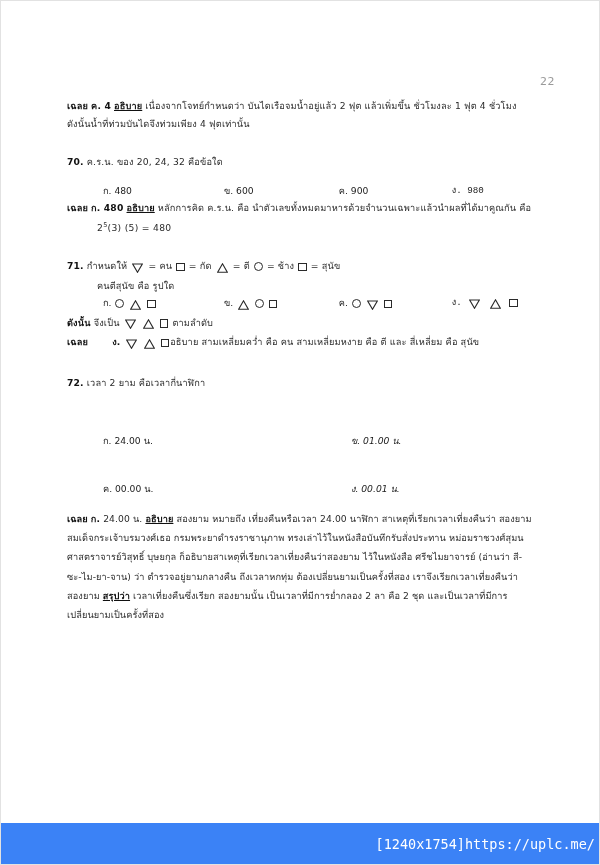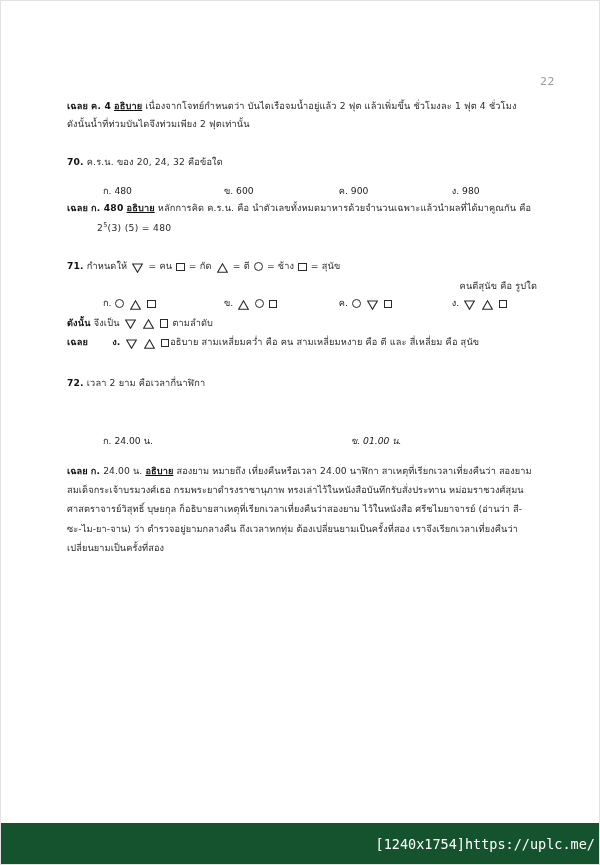--- a/index.html
+++ b/index.html
@@ -59,40 +59,40 @@
     white-space: nowrap;
     letter-spacing: .15px;
   }
 
   .b { font-weight: bold; color: #111; }
   .u { text-decoration: underline; font-weight: bold; color: #111; }
 
   .gap-sm { height: 11px; }
   .gap-lg { height: 21px; }
 
-  .indent1 { padding-left: 30px; text-align: right; }
+  .indent1 { padding-left: 30px; }
 
   .qnum { font-weight: bold; color: #111; margin-top: 26px; }
 
   
   .choices {
     display: block;
     font-size: 9.2px;
     line-height: 17.5px;
     padding-left: 36px;
     white-space: nowrap;
   }
   .choices .ch {
     display: inline-block;
     vertical-align: top;
   }
   .c1 { width: 118px; }
   .c2 { width: 112px; }
   .c3 { width: 110px; }
-  .c4 { width: 100px; }
+  .c4 { width: 100px; font-family: Liberation Mono, monospace; }
 
   .choices2 {
     display: block;
     font-size: 9.2px;
     line-height: 18px;
     padding-left: 36px;
     white-space: nowrap;
   }
   .choices2 .ch { display: inline-block; }
   .h1 { width: 245px; margin-top: 30px; }
@@ -135,21 +135,21 @@
     letter-spacing: .1px;
     white-space: nowrap;
   }
 
   .footer {
     position: absolute;
     left: 0;
     bottom: 0;
     width: 598px;
     height: 41px;
-    background: #14532d;
+    background: #3b82f6;
     display: flex;
     align-items: center;
     justify-content: flex-end;
     box-sizing: border-box;
     padding-right: 4px;
   }
   .footer-text {
     color: #ffffff;
     font-family: "DejaVu Sans Mono", "Liberation Mono", monospace;
     font-size: 13.5px;
@@ -166,21 +166,21 @@
 
     <div class="content">
 
       <div class="blk">
         <div class="line">
           <span class="b">เฉลย</span>
           <span class="b">ค. 4</span>
           <span class="u">อธิบาย</span>
           <span>เนื่องจากโจทย์กำหนดว่า บันไดเรือจมน้ำอยู่แล้ว 2 ฟุต แล้วเพิ่มขึ้น ชั่วโมงละ 1 ฟุต 4 ชั่วโมง</span>
         </div>
-        <div class="line">ดังนั้นน้ำที่ท่วมบันไดจึงท่วมเพียง 2 ฟุตเท่านั้น</div>
+        <div class="line">ดังนั้นน้ำที่ท่วมบันไดจึงท่วมเพียง 4 ฟุตเท่านั้น</div>
       </div>
 
       <div class="gap-lg"></div>
 
       <div class="blk">
         <div class="line">
           <span class="qnum">70.</span>
           <span>ค.ร.น. ของ 20, 24, 32 คือข้อใด</span>
         </div>
 
@@ -355,34 +355,49 @@
           <span class="ch h1">
             <span>ก.</span>
             <span>24.00 น.</span>
           </span>
           <span class="ch h2">
             <span>ข.</span>
             <span>01.00 น.</span>
           </span>
         </div>
 
+        <div class="choices2">
+          <span class="ch h1">
+            <span>ค.</span>
+            <span>00.00 น.</span>
+          </span>
+          <span class="ch h2">
+            <span>ง.</span>
+            <span>00.01 น.</span>
+          </span>
+        </div>
 
         <div class="gap-sm"></div>
 
         <div class="para">
           <span class="b">เฉลย</span>
           <span class="b">ก.</span>
           <span>24.00 น.</span>
           <span class="u">อธิบาย</span>
           <span>สองยาม หมายถึง เที่ยงคืนหรือเวลา 24.00 นาฬิกา สาเหตุที่เรียกเวลาเที่ยงคืนว่า สองยาม</span>
         </div>
         <div class="para">สมเด็จกระเจ้าบรมวงศ์เธอ กรมพระยาดำรงราชานุภาพ ทรงเล่าไว้ในหนังสือบันทึกรับสั่งประทาน หม่อมราชวงศ์สุมน</div>
         <div class="para">ศาสตราจารย์วิสุทธิ์ บุษยกุล ก็อธิบายสาเหตุที่เรียกเวลาเที่ยงคืนว่าสองยาม ไว้ในหนังสือ ศรีชไมยาจารย์ (อ่านว่า สี-</div>
         <div class="para">ซะ-ไม-ยา-จาน) ว่า ตำรวจอยู่ยามกลางคืน ถึงเวลาหกทุ่ม ต้องเปลี่ยนยามเป็นครั้งที่สอง เราจึงเรียกเวลาเที่ยงคืนว่า</div>
 
+        <div class="para">
+          <span>สองยาม</span>
+          <span class="u">สรุปว่า</span>
+          <span>เวลาเที่ยงคืนซึ่งเรียก สองยามนั้น เป็นเวลาที่มีการย่ำกลอง 2 ลา คือ 2 ชุด และเป็นเวลาที่มีการ</span>
+        </div>
         <div class="para">เปลี่ยนยามเป็นครั้งที่สอง</div>
       </div>
 
     </div>
   </div>
 
   <div class="footer">
     <span class="footer-text">[1240x1754]https://uplc.me/</span>
   </div>
 </div>

